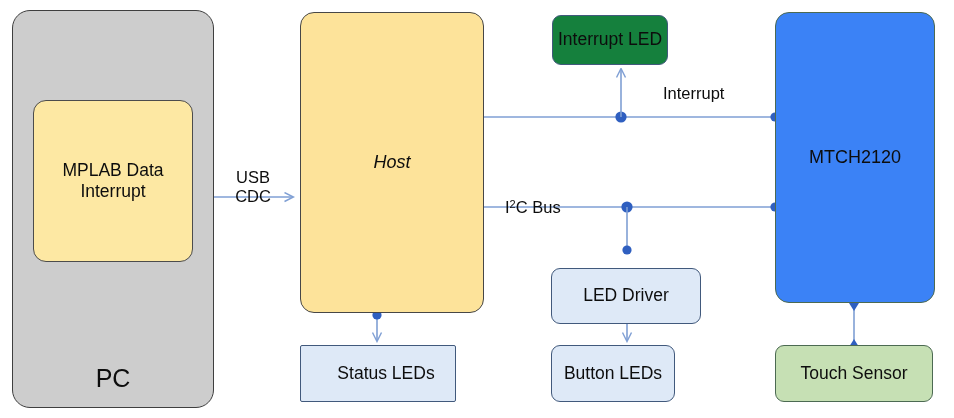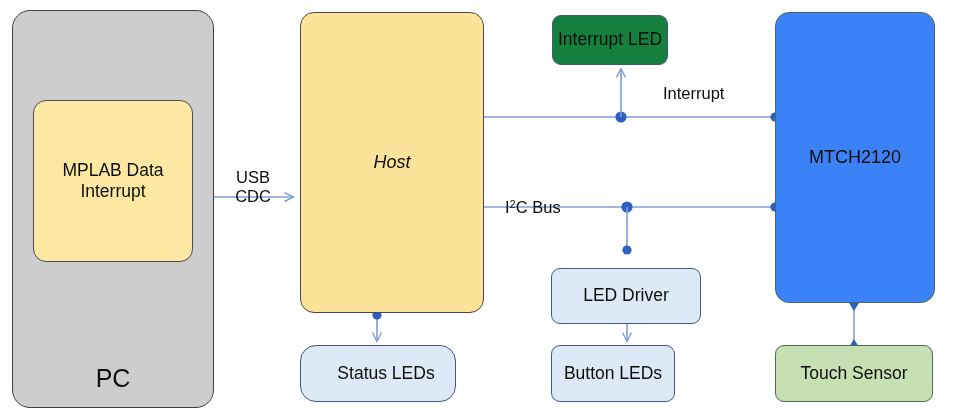--- a/index.html
+++ b/index.html
@@ -88,21 +88,21 @@
     border: 1.4px solid #41597c;
     border-radius: 9px;
     font-size: 17.5px;
     margin-top: 16px;
   }
   #node-status-leds {
     left: 300px; top: 345px;
     width: 156px; height: 57px;
     background: #dee9f7;
     border: 1.4px solid #41597c;
-    border-radius: 16px;
+    border-radius: 2px;
     font-size: 17.5px;
     padding-left: 16px;
   }
   #node-button-leds {
     left: 551px; top: 345px;
     width: 124px; height: 57px;
     background: #dee9f7;
     border: 1.4px solid #41597c;
     border-radius: 9px;
     font-size: 17.5px;

